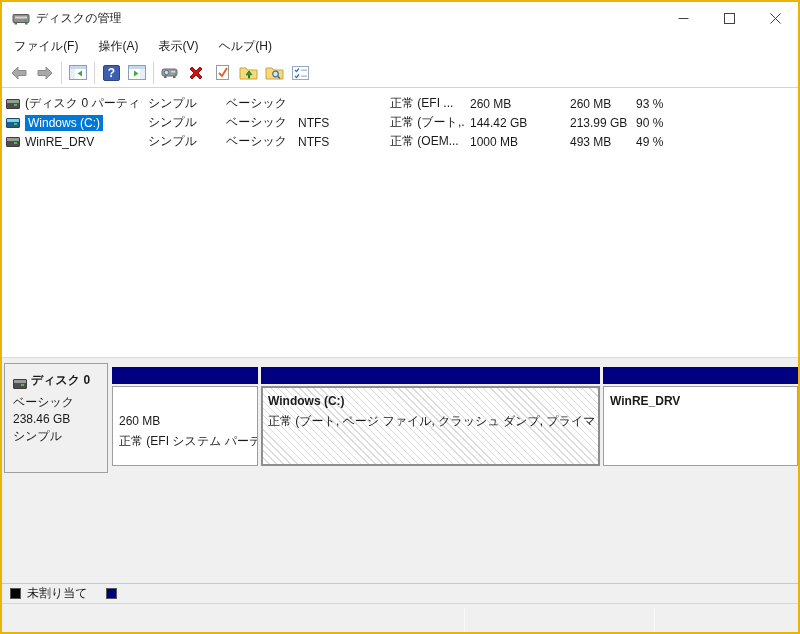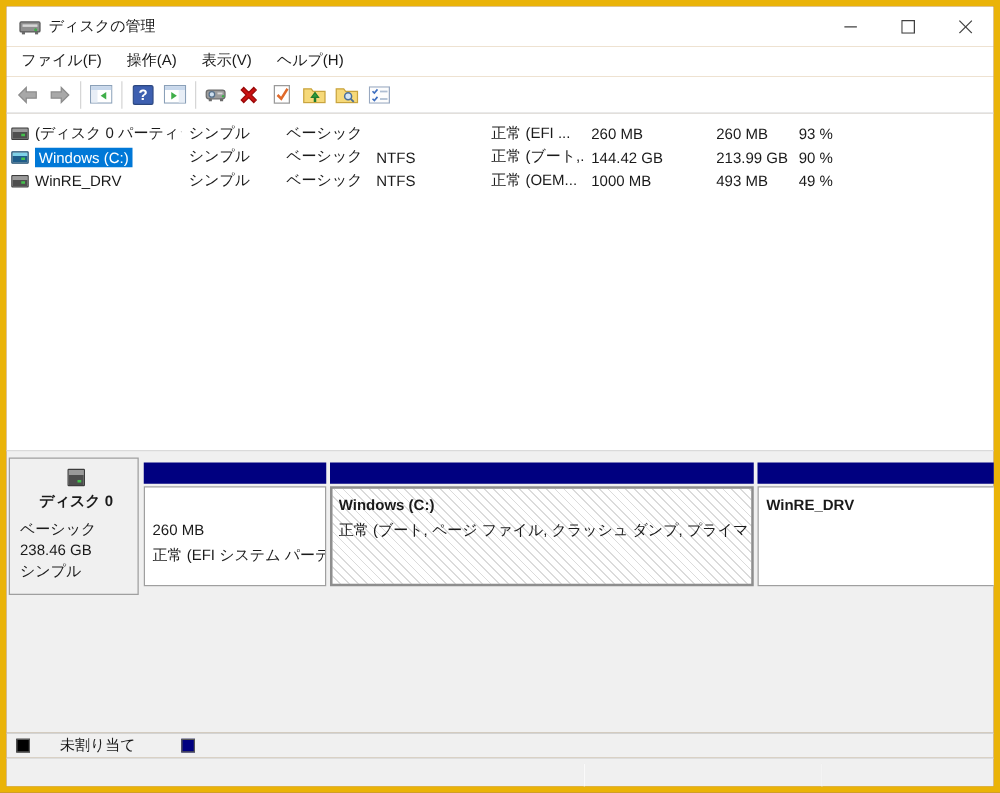--- a/index.html
+++ b/index.html
@@ -1,29 +1,29 @@
 <!DOCTYPE html>
 <html><head>
 <meta charset="utf-8">
 <style>
   * { box-sizing: border-box; margin: 0; padding: 0; }
   html,body { width:800px; height:634px; }
   body { font-family:"Liberation Sans", sans-serif; font-size:12px; color:#1a1a1a; background:#fff; }
-  .window { position:relative; width:800px; height:634px; border:5px solid #eab308; background:#a16207; overflow:hidden; }
+  .window { position:relative; width:800px; height:634px; border:2px solid #eab308; background:#4d7c0f; overflow:hidden; }
 
   
   .titlebar { position:absolute; top:0; left:0; right:0; height:32px; background:#fff; display:flex; align-items:center; }
   .title-icon { margin:0 6px 0 10px; display:flex; }
   .title-text { font-size:12px; }
   .win-controls { position:absolute; right:0; top:0; height:32px; display:flex; }
   .win-btn { width:46px; height:32px; display:flex; align-items:center; justify-content:center; }
   .win-btn svg { display:block; }
 
   
-  .menubar { position:absolute; top:32px; left:0; right:0; height:24px; background:#fff; display:flex; padding-left:2px; }
+  .menubar { position:absolute; top:32px; left:0; right:0; height:24px; background:#fff; display:flex; align-items:center; padding-left:2px; }
   .menu-item { padding:3px 10px; }
 
   
   .toolbar { position:absolute; top:56px; left:0; right:0; height:30px; background:#fff; border-bottom:1px solid #d4d4d4; display:flex; align-items:center; padding-left:4px; }
   .tool-btn { width:26px; height:24px; display:flex; align-items:center; justify-content:center; }
   .tool-sep { width:1px; height:22px; background:#d6d6d6; margin:0 3px; }
 
   
   .listview { position:absolute; top:86px; left:0; right:0; height:269px; background:#fff; padding-top:2px; }
   .lv-header { display:flex; height:22px; border-top:1px solid #bdbdbd; border-bottom:1px solid #bdbdbd; background:#f4f4f4; }
@@ -34,34 +34,34 @@
   .c4 { width:80px; } .c5 { width:100px; } .c6 { width:66px; } .c7 { width:84px; } .c8 { flex:1; }
   .vol-cell { display:flex; align-items:center; gap:5px; padding-left:4px; }
   .drive-ico { width:14px; height:10px; flex:0 0 14px; border-radius:1px; background:linear-gradient(#9a9a9a 0 35%, #4e4e4e 35% 100%); border:1px solid #3c3c3c; position:relative; }
   .drive-ico::after { content:""; position:absolute; right:2px; bottom:2px; width:3px; height:2px; background:#44c24c; }
   .drive-ico.blue { background:linear-gradient(#7fd2e8 0 35%, #1f5d8a 35% 100%); border-color:#174a6e; }
   .sel-label { background:#0078d7; color:#fff; padding:1px 3px; }
 
   
   .gfx { position:absolute; top:355px; left:0; right:0; height:226px; background:#f0f0f0; border-top:1px solid #dadada; }
   .disk-label { position:absolute; left:2px; top:5px; width:104px; height:110px; border:1px solid #9f9f9f; background:#f0f0f0; padding:8px 4px 0 8px; }
-  .disk-label .dl-title { display:flex; align-items:center; gap:4px; font-weight:bold; margin-bottom:5px;flex-direction:column; }
+  .disk-label .dl-title { display:flex; align-items:flex-end; gap:4px; font-weight:bold; margin-bottom:5px; }
   .disk-label .dl-line { line-height:17px; }
   .part { position:absolute; top:9px; height:99px; }
   .part-head { height:17px; background:#000080; margin-bottom:2px; }
   .part-body { height:80px; background:#fff; border:1px solid #9f9f9f; padding:4px 0 0 6px; overflow:hidden; }
   .part-body.hatched { background:repeating-linear-gradient(45deg, #ffffff 0px, #ffffff 4px, #dbdbdb 4px, #dbdbdb 5px); border:2px solid #8e8e8e; padding:3px 0 0 5px; }
   .p-line { height:20px; line-height:20px; white-space:nowrap; overflow:hidden; }
   .p-title { font-weight:bold; }
   .part-efi     { left:110px; width:146px; }
   .part-windows { left:259px; width:339px; }
   .part-winre   { left:601px; width:195px; }
 
   
-  .legend { position:absolute; top:581px; left:0; right:0; height:20px; background:#f0f0f0; border-top:1px solid #c9c9c9; display:flex; align-items:center; padding-left:8px; gap:24px; }
+  .legend { position:absolute; top:581px; left:0; right:0; height:20px; background:#f0f0f0; border-top:1px solid #c9c9c9; display:flex; align-items:center; padding-left:8px; gap:6px; }
   .legend-swatch { width:11px; height:11px; display:inline-block; border:1px solid #555; }
   .legend-label { margin-right:12px; }
 
   
   .statusbar { position:absolute; top:601px; left:0; right:0; height:32px; background:#f0f0f0; border-top:1px solid #d6d6d6; }
   .sb-sep { position:absolute; top:4px; width:1px; height:24px; background:#dadada; border-right:1px solid #fafafa; }
   .sb-sep.s1 { left:462px; } .sb-sep.s2 { left:652px; }
 </style>
 </head>
 <body>

